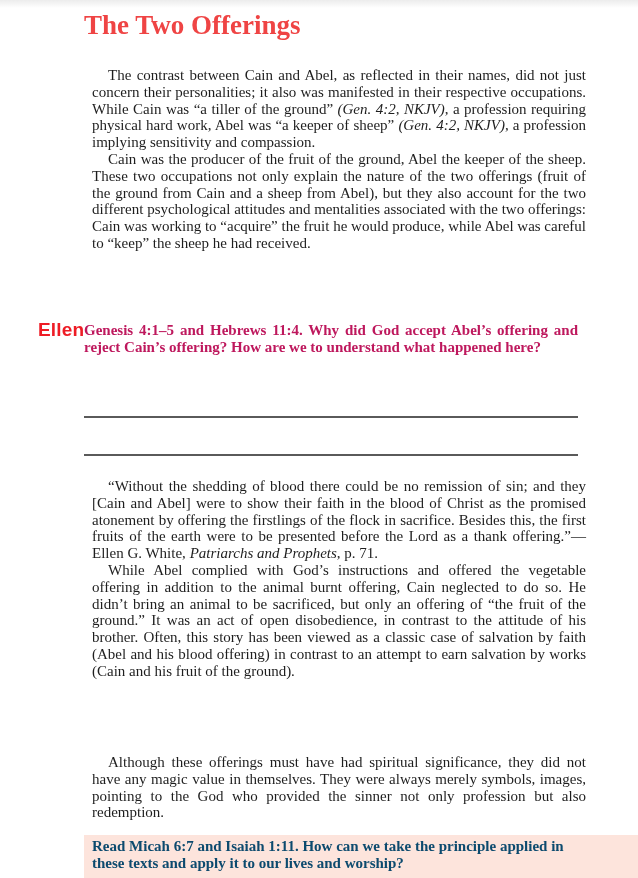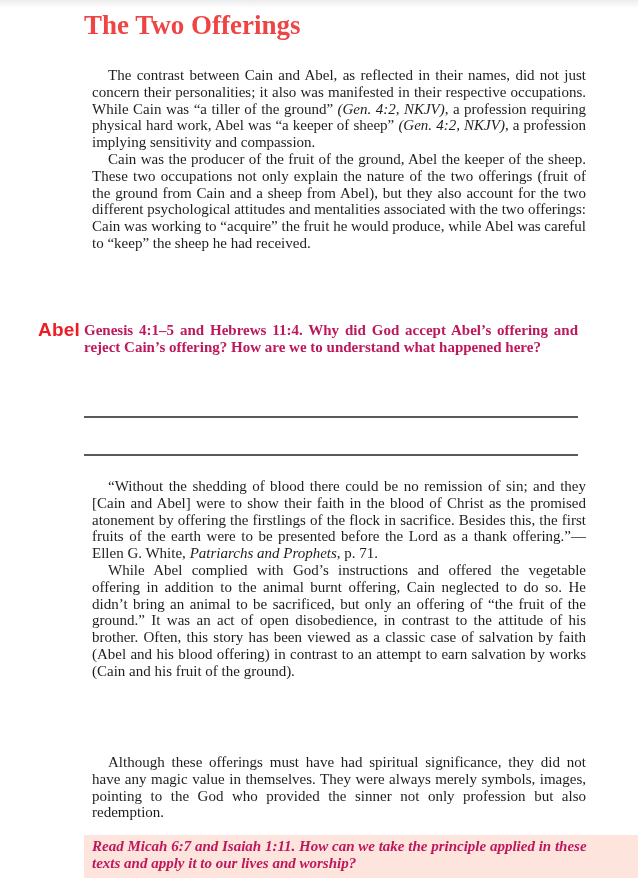--- a/index.html
+++ b/index.html
@@ -44,38 +44,37 @@
     background: #5a5a5a;
   }
   #line1 { top: 416px; }
   #line2 { top: 454px; }
   .apply-box {
     position: absolute; left: 84px; top: 835px; width: 554px; height: 43px;
     background: #fde4dc;
   }
   .apply-text {
     position: absolute; left: 8px; top: 3px; width: 500px;
-    font-size: 15px; line-height: 17px; font-weight: bold; color: #be185d;
+    font-size: 15px; line-height: 17px; font-weight: bold; color: #0c4a6e;
     margin: 0;
-    font-style: italic;
   }
 </style>
 </head>
 <body>
 
 <div class="top-band"></div>
 
 <h1 class="title">The Two Offerings</h1>
 
 <div class="col" id="block1">
   <p><span>The contrast between Cain and Abel, as reflected in their names, did not just concern their personalities; it also was manifested in their respective occupations. While Cain was “a tiller of the ground” </span><i>(Gen. 4:2, NKJV)</i><span>, a profession requiring physical hard work, Abel was “a keeper of sheep” </span><i>(Gen. 4:2, NKJV)</i><span>, a profession implying sensitivity and compassion.</span></p>
   <p>Cain was the producer of the fruit of the ground, Abel the keeper of the sheep. These two occupations not only explain the nature of the two offerings (fruit of the ground from Cain and a sheep from Abel), but they also account for the two different psychological attitudes and mentalities associated with the two offerings: Cain was working to “acquire” the fruit he would produce, while Abel was careful to “keep” the sheep he had received.</p>
 </div>
 
-<span class="read-label">Abel</span>
+<span class="read-label">Ellen</span>
 <p class="question">Genesis 4:1–5 and Hebrews 11:4. Why did God accept Abel’s offering and reject Cain’s offering? How are we to understand what happened here?</p>
 
 <div class="answer-line" id="line1"></div>
 <div class="answer-line" id="line2"></div>
 
 <div class="col" id="block2">
   <p><span>“Without the shedding of blood there could be no remission of sin; and they [Cain and Abel] were to show their faith in the blood of Christ as the promised atonement by offering the firstlings of the flock in sacrifice. Besides this, the first fruits of the earth were to be presented before the Lord as a thank offering.”—Ellen G. White, </span><i>Patriarchs and Prophets</i><span>, p. 71.</span></p>
   <p>While Abel complied with God’s instructions and offered the vegetable offering in addition to the animal burnt offering, Cain neglected to do so. He didn’t bring an animal to be sacrificed, but only an offering of “the fruit of the ground.” It was an act of open disobedience, in contrast to the attitude of his brother. Often, this story has been viewed as a classic case of salvation by faith (Abel and his blood offering) in contrast to an attempt to earn salvation by works (Cain and his fruit of the ground).</p>
 </div>
 

